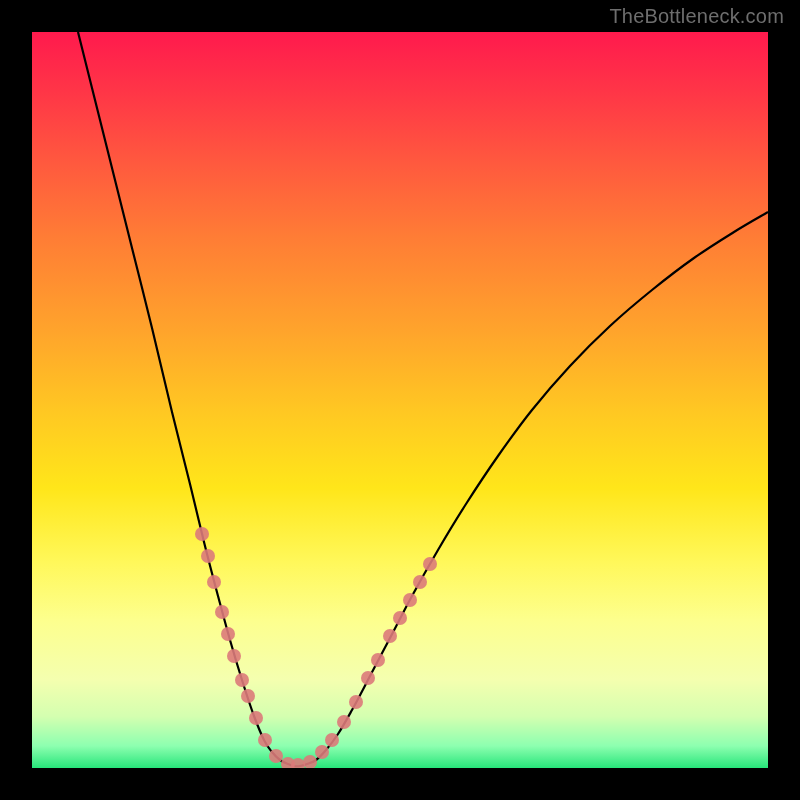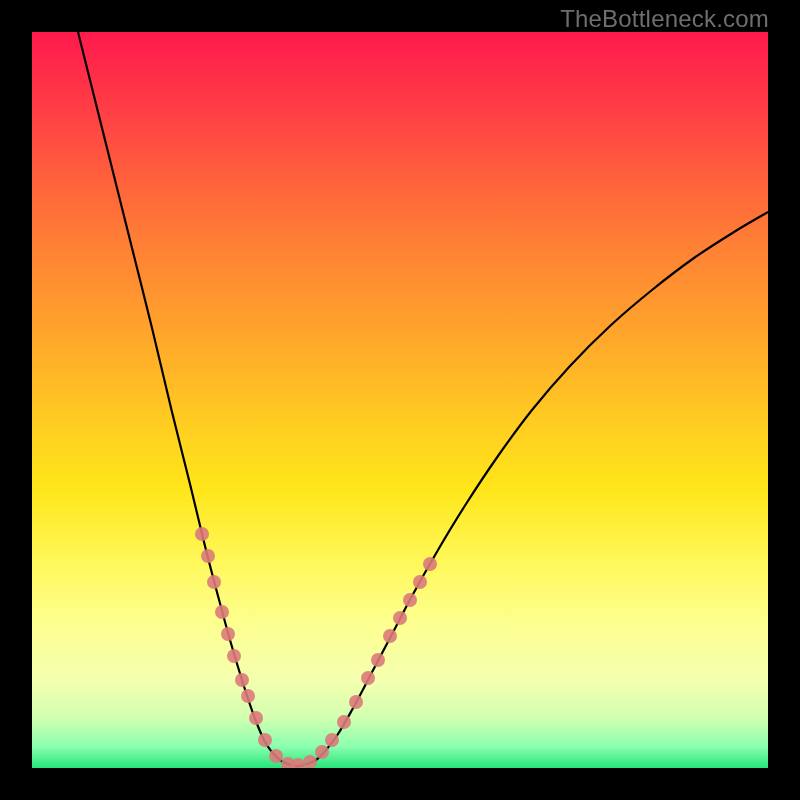--- a/index.html
+++ b/index.html
@@ -29,23 +29,23 @@
       #fdff8e 80%,
       #f4ffaf 88%,
       #d4ffb0 93%,
       #8dffb0 97%,
       #27e57a 100%
     );
   }
   .watermark {
     position: absolute;
     top: 5px;
-    right: 31px;
+    right: 16px;
     color: #6e6e6e;
-    font-size: 24px;
+    font-size: 20px;
     font-weight: 500;
     letter-spacing: 0.2px;
   }
   svg.plot {
     position: absolute;
     left: 0;
     top: 0;
     width: 736px;
     height: 736px;
   }

